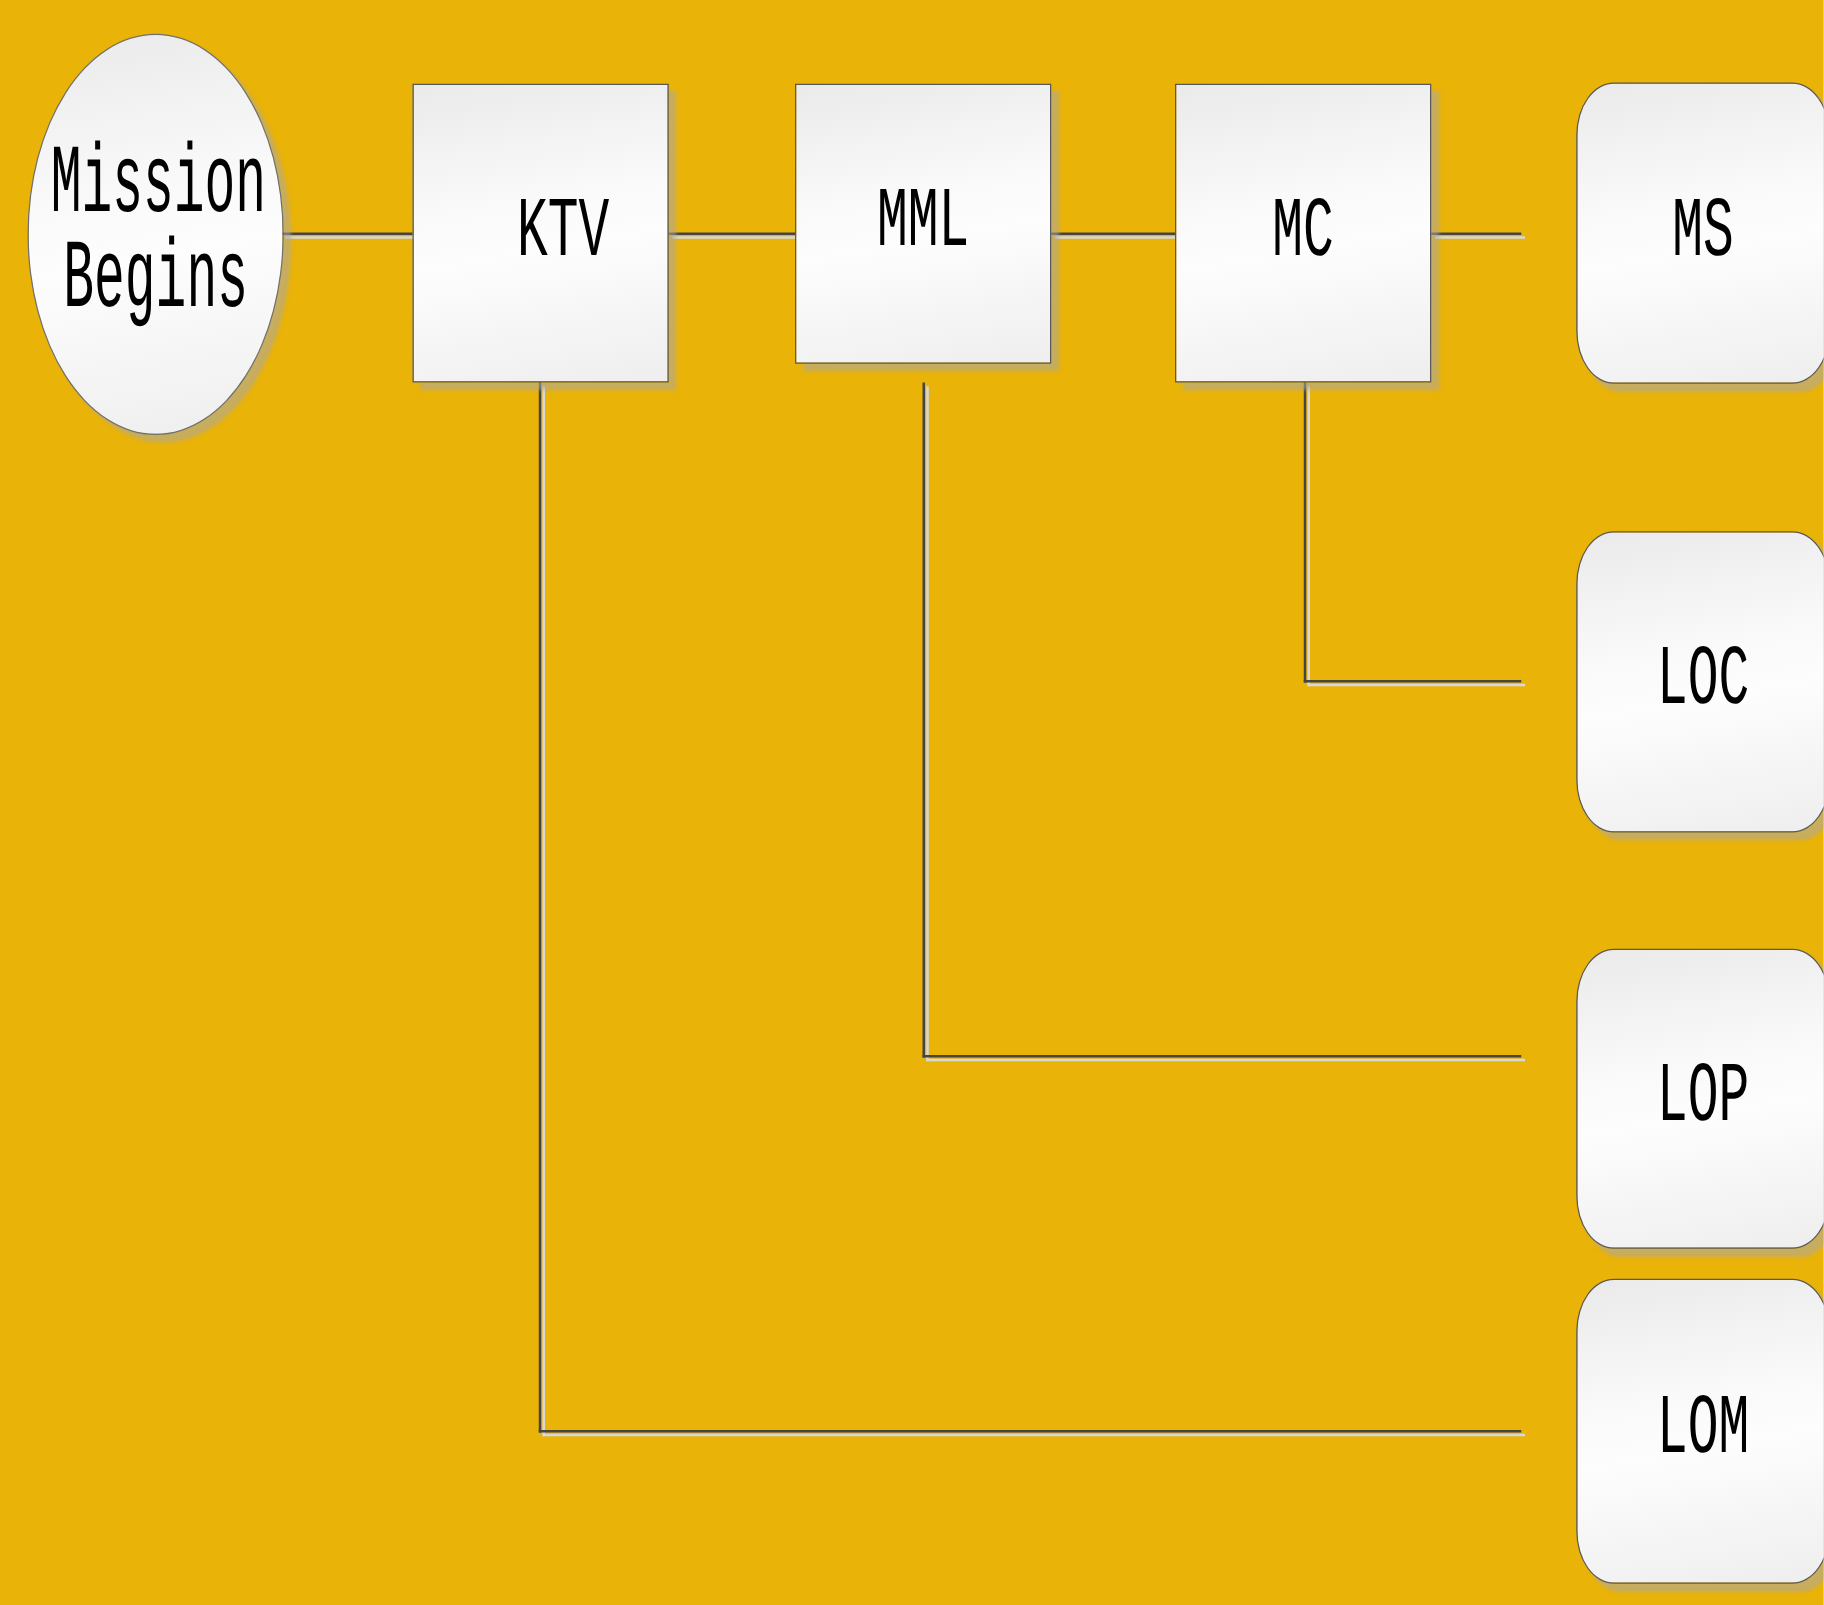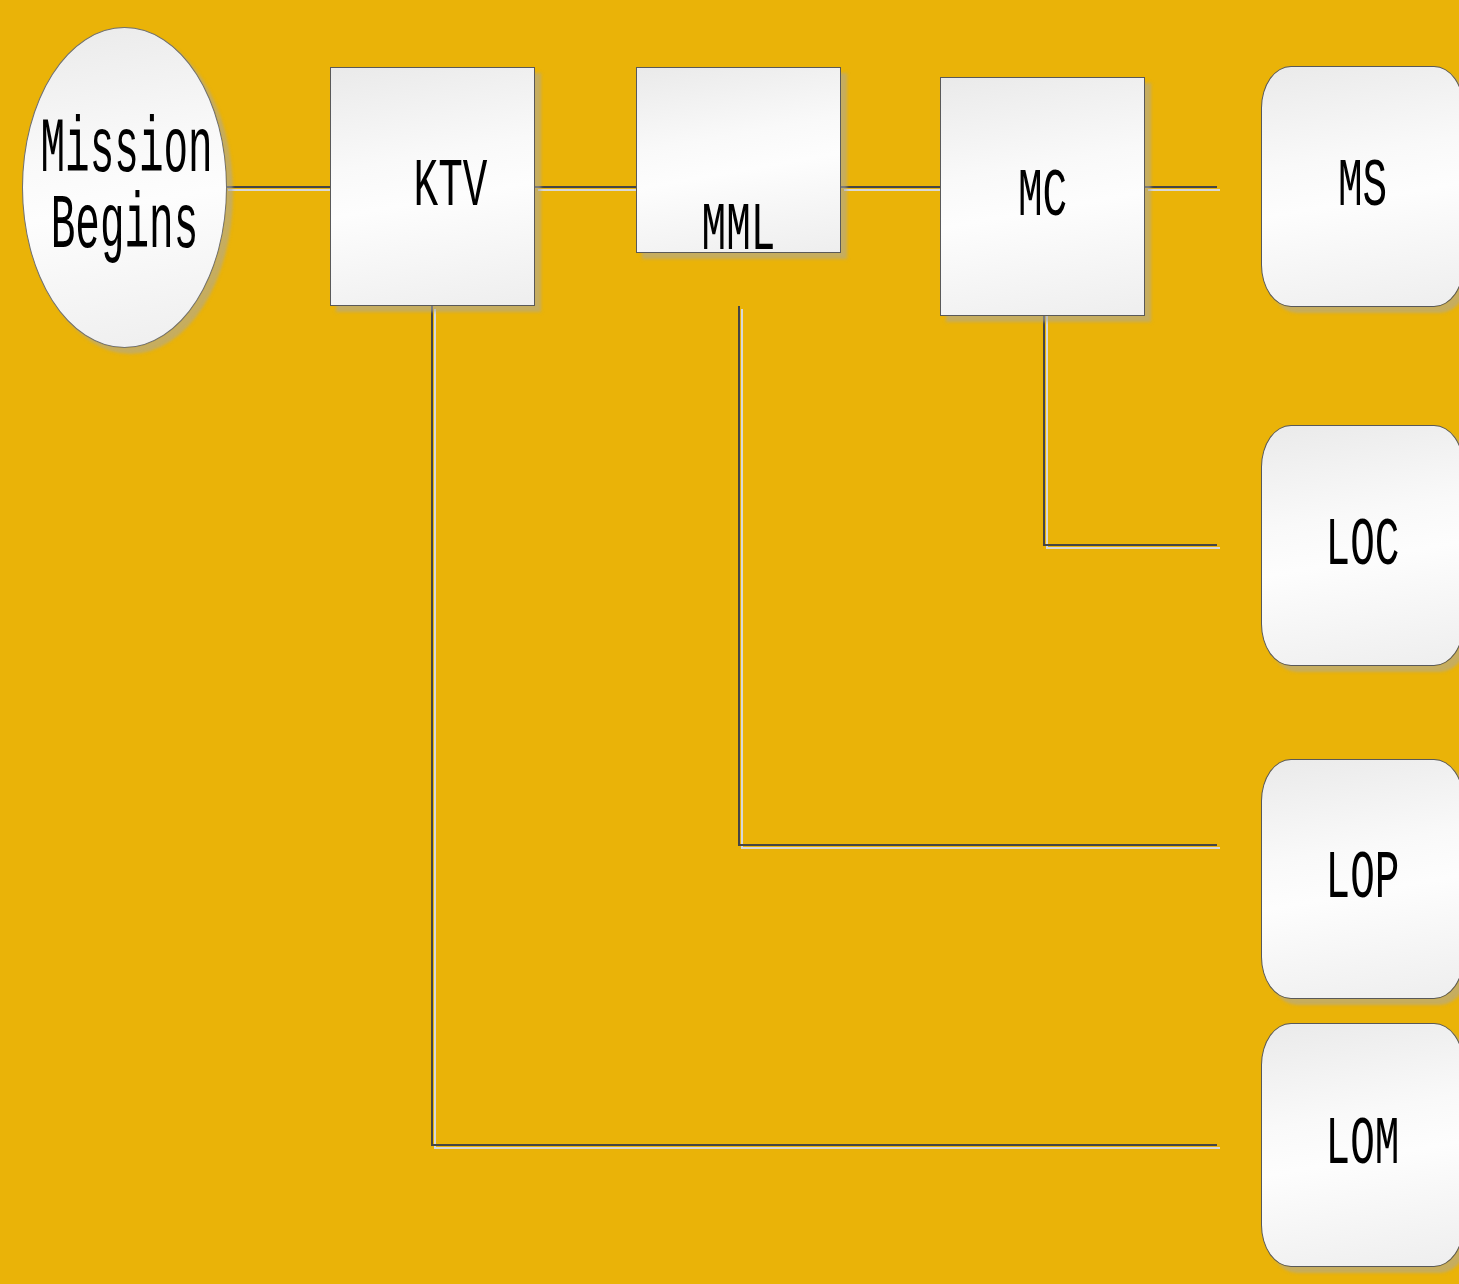--- a/index.html
+++ b/index.html
@@ -41,22 +41,22 @@
     transform:scale(1,1.9);
   }
   .rounded{
     border-radius:30px / 42px;
     border-width:1.2px;
     margin-left:44px;
   }
   
   .n-mission{left:22px;  top:27px;   width:205px; height:321px;}
   .n-ktv    {left:330px; top:67px;   width:205px; height:239px;padding-left:36px;}
-  .n-mml    {left:636px; top:67px;   width:205px; height:186px;align-items:flex-end;}
-  .n-mc     {left:940px; top:67px;   width:205px; height:239px;margin-top:10px;}
+  .n-mml    {left:636px; top:67px;   width:205px; height:224px;}
+  .n-mc     {left:940px; top:67px;   width:205px; height:239px;}
   .n-ms     {left:1217px;top:66px;   width:203px; height:241px;}
   .n-loc    {left:1217px;top:425px;  width:203px; height:241px;}
   .n-lop    {left:1217px;top:759px;  width:203px; height:240px;}
   .n-lom    {left:1217px;top:1023px; width:203px; height:244px;}
   
   .edge{
     position:absolute;
     background:#454545;
     box-shadow:3px 3px 0 #d8d8d8;
   }

